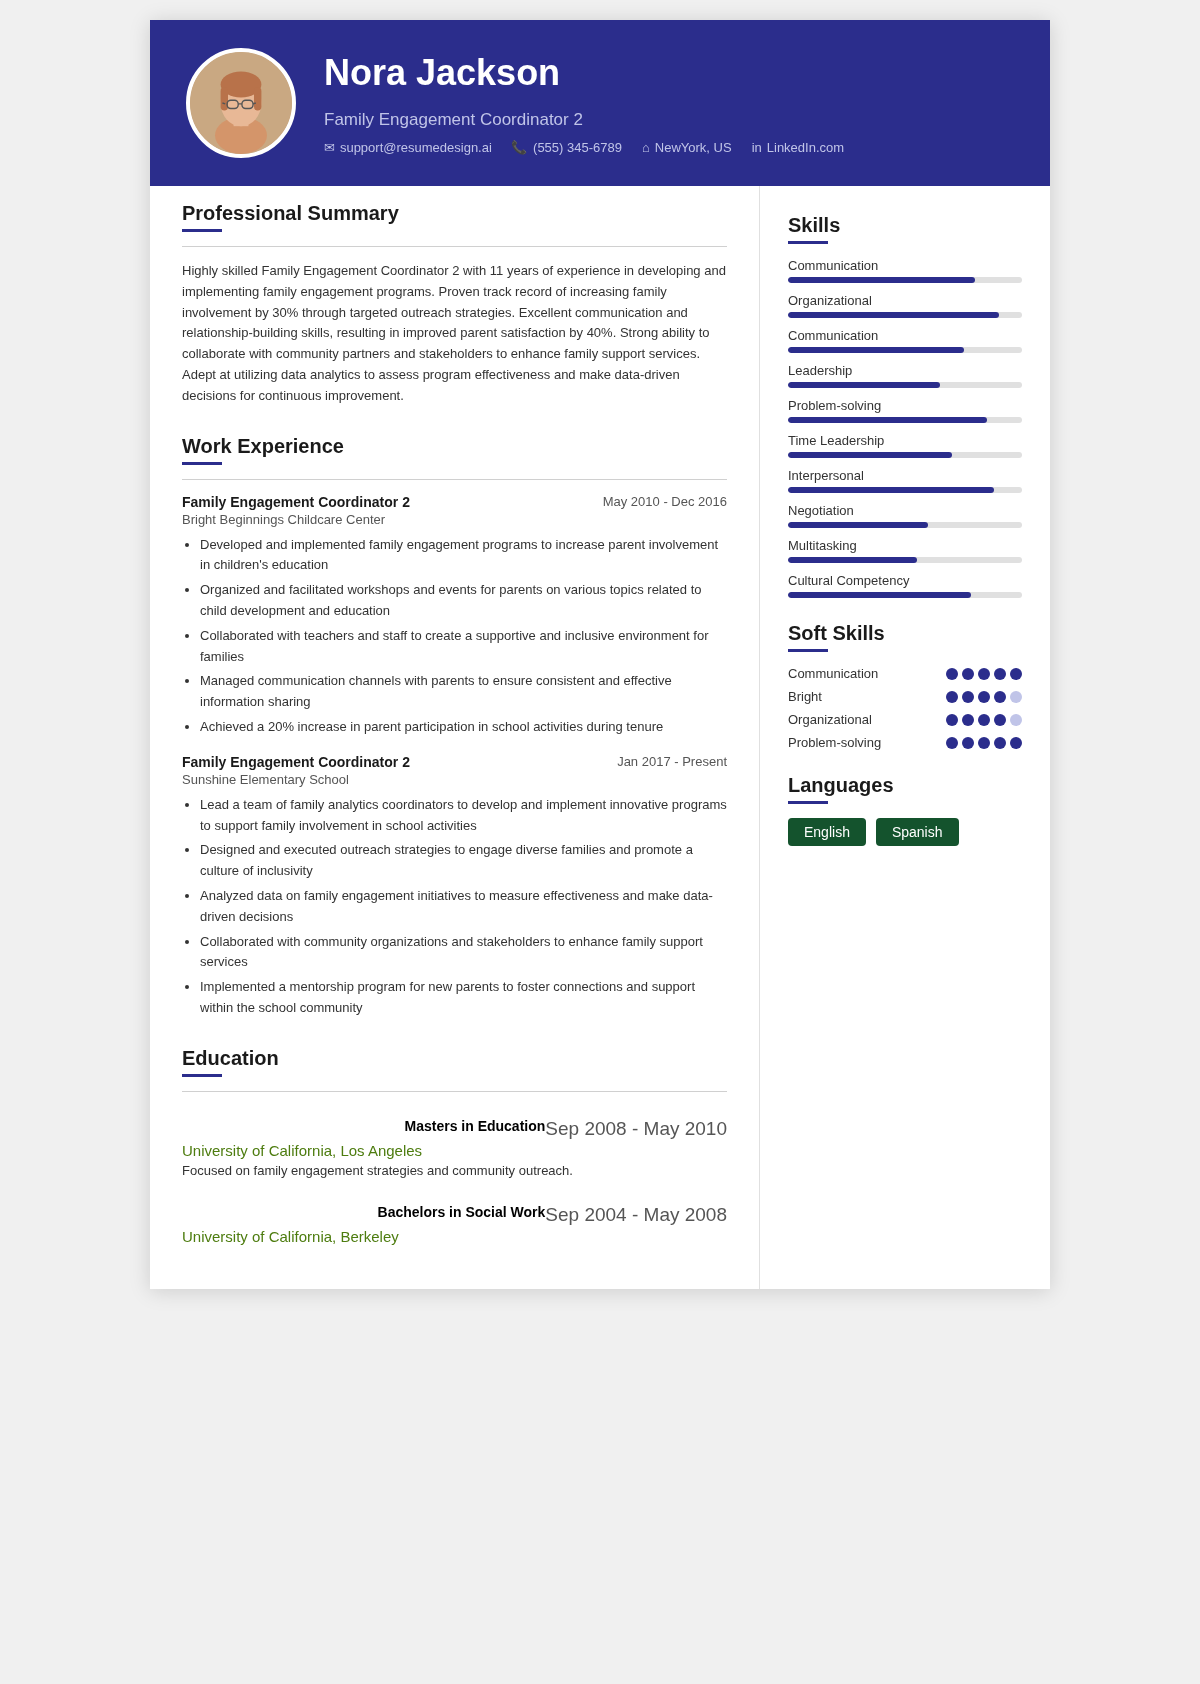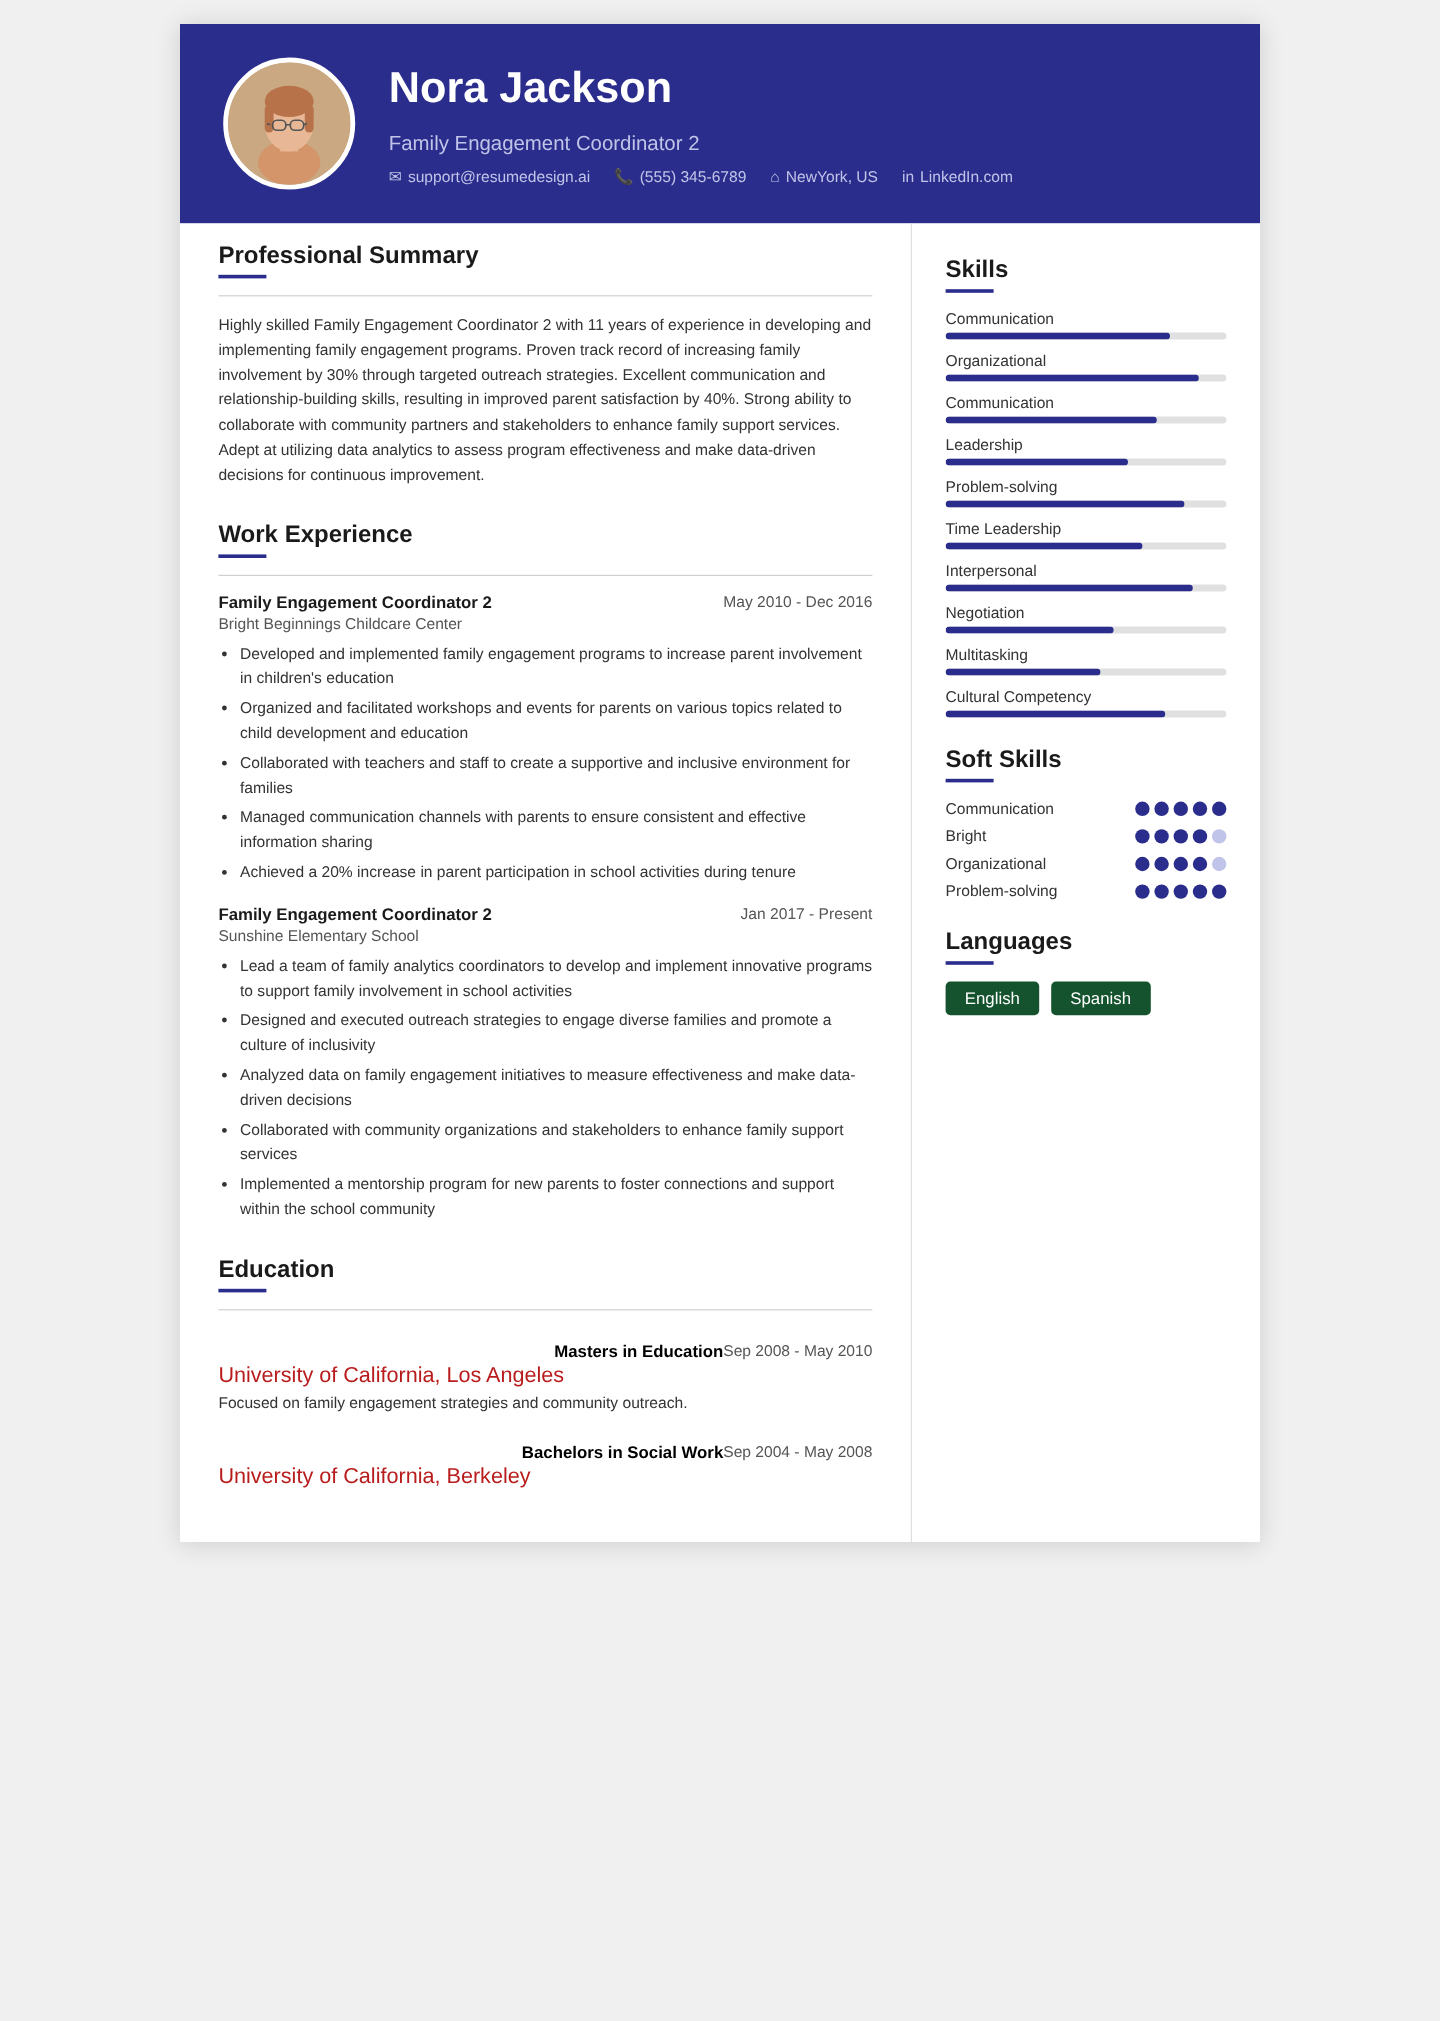--- a/index.html
+++ b/index.html
@@ -36,22 +36,22 @@
     .job-title { font-weight: bold; font-size: 14px; color: #1a1a1a; }
     .job-dates { font-size: 13px; color: #555; white-space: nowrap; }
     .job-company { font-size: 13px; color: #555; margin-bottom: 8px; }
     .job-bullets { padding-left: 18px; margin-bottom: 16px; }
     .job-bullets li { font-size: 13px; color: #333; line-height: 1.6; margin-bottom: 4px; }
 
     
     .education-section { margin-bottom: 28px; }
     .edu-header { display: flex; justify-content: flex-end; margin-bottom: 2px; margin-top: 26px; }
     .edu-degree { font-weight: bold; font-size: 14px; }
-    .edu-dates { font-size: 13px; color: #555; }
-    .edu-school { font-size: 18px; color: #b91c1c; margin-bottom: 4px; }
+    .edu-dates { font-size: 19px; color: #555; }
+    .edu-school { font-size: 15px; color: #4d7c0f; margin-bottom: 4px; }
     .edu-desc { font-size: 13px; color: #333; margin-bottom: 14px; }
 
     
     .skills-section { margin-bottom: 24px; }
     .skill-row { margin-bottom: 10px; }
     .skill-name { font-size: 13px; color: #333; margin-bottom: 4px; }
     .skill-bar-bg { height: 6px; background: #e0e0e0; border-radius: 3px; overflow: hidden; }
     .skill-bar-fill { height: 100%; background: #2b2d8c; border-radius: 3px; }
 
     

